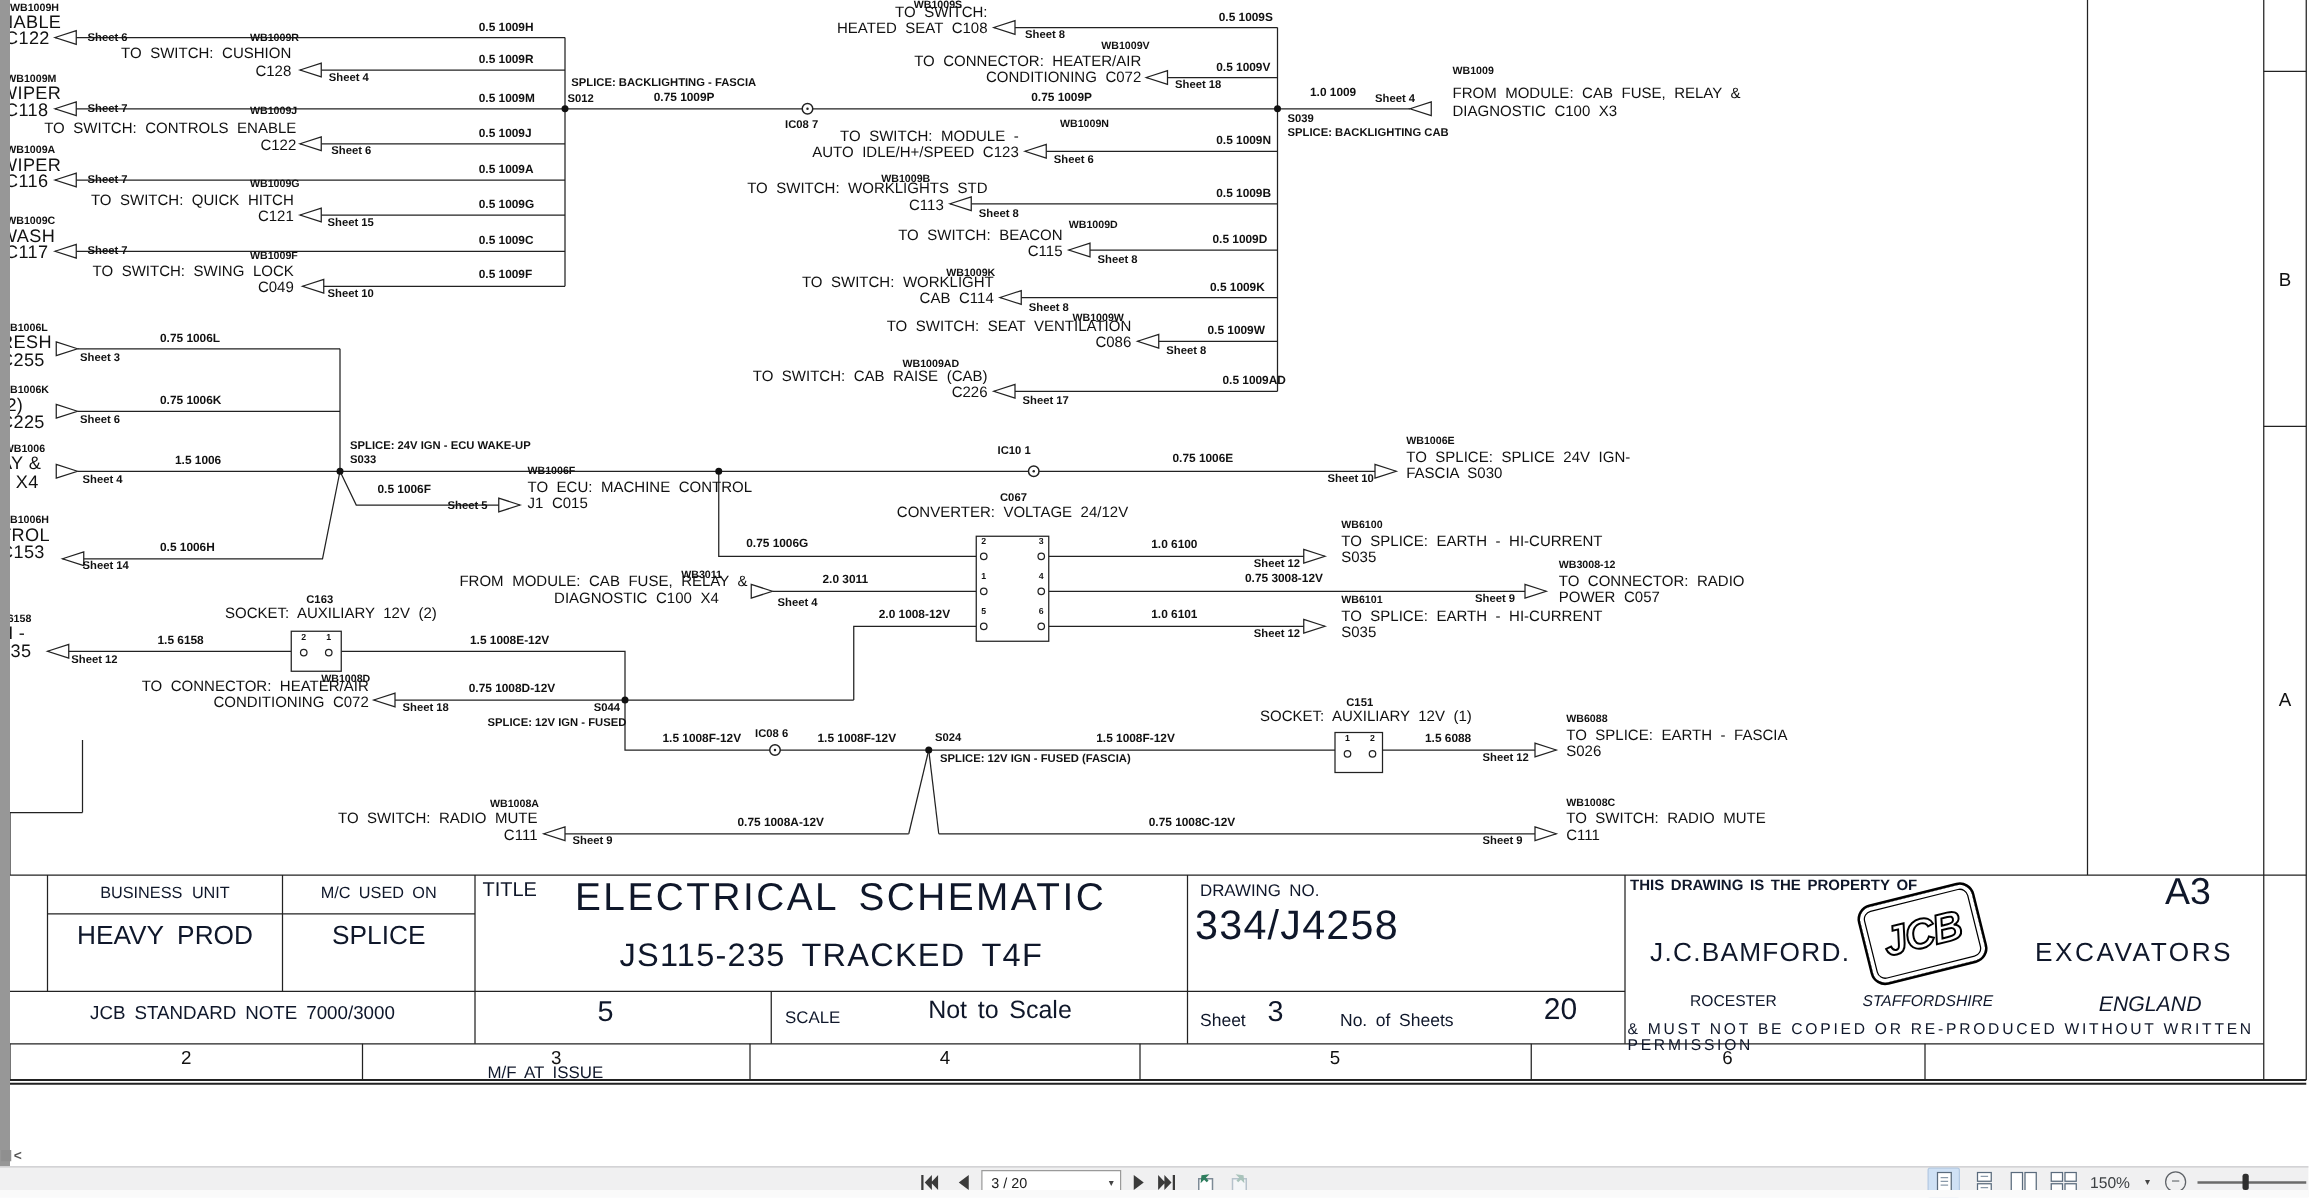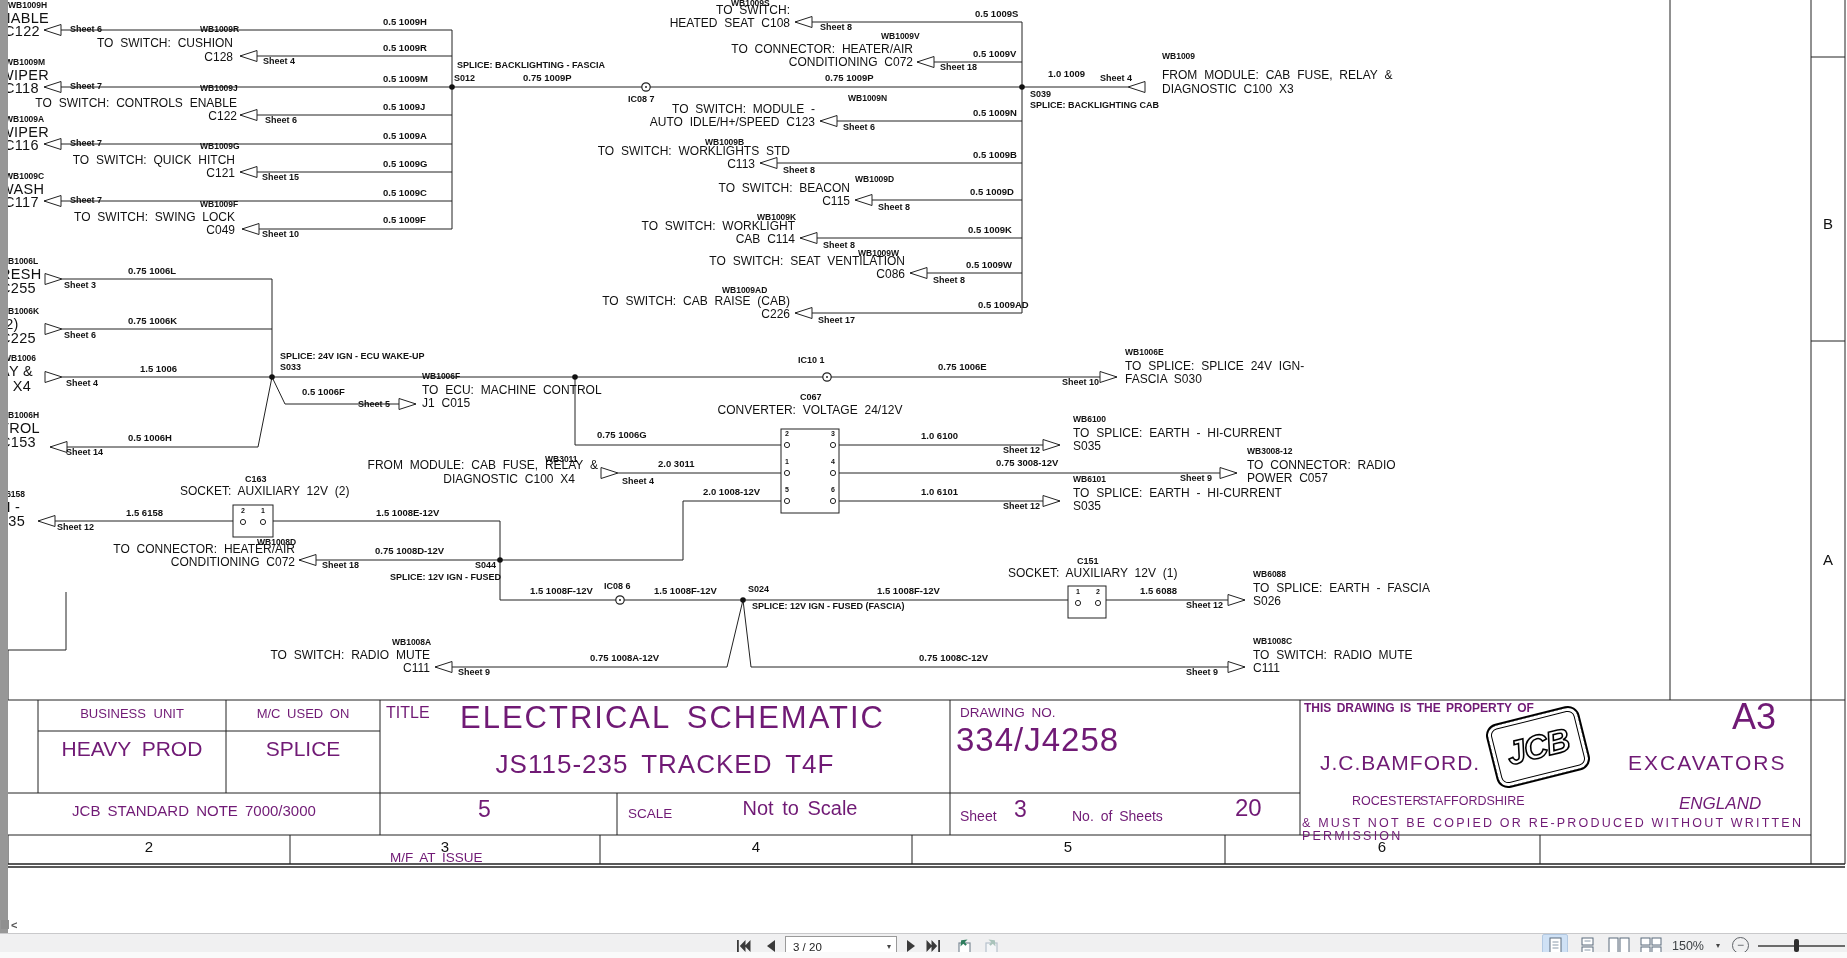--- a/index.html
+++ b/index.html
@@ -12,21 +12,21 @@
   #schem text{fill:#111;font-family:"Liberation Sans",sans-serif;white-space:pre;}
   .t-w{font-size:8.5px;font-weight:700;}
   .t-sh{font-size:9px;font-weight:700;}
   .t-wl{font-size:9.5px;font-weight:700;}
   .t-sp{font-size:9px;font-weight:700;}
   .t-m{font-size:12px;word-spacing:3.5px;}
   .t-bg{font-size:14.5px;letter-spacing:.3px;}
   .t-pin{font-size:7px;font-weight:700;}
   .t-rul{font-size:15px;}
   
-  .tbt{position:absolute;color:#701a75;line-height:1.05;}
+  .tbt{position:absolute;color:#0f172a;line-height:1.05;}
   .ctr{text-align:center;}
   
   #toolbar{position:absolute;left:0;top:933px;width:1847px;height:25px;background:#f0f0f1;
            border-top:1px solid #c9c9cb;}
   #toolbar .btn{position:absolute;top:0;height:24px;background:transparent;border:none;padding:0;
                 display:flex;align-items:center;justify-content:center;cursor:default;}
   #page-box{position:absolute;left:785px;top:2px;width:110px;height:19px;background:#fff;
             border:1px solid #9a9a9a;font-size:11.5px;color:#222;display:flex;align-items:center;}
   #page-box .pv{padding-left:7px;flex:1;}
   #page-box .caret{font-size:8px;color:#444;padding-right:5px;}
@@ -404,24 +404,24 @@
     <div class="tbt" style="left:1014px;top:797px;font-size:23px;">3</div>
     <div class="tbt" style="left:1072px;top:809px;font-size:14px;word-spacing:3px;">No. of Sheets</div>
     <div class="tbt" style="left:1235px;top:795px;font-size:24px;">20</div>
     <div class="tbt" style="left:1304px;top:702px;font-size:12px;word-spacing:2px;font-weight:bold;">THIS DRAWING IS THE PROPERTY OF</div>
     <div class="tbt" style="left:1320px;top:752px;font-size:21px;letter-spacing:1px;">J.C.BAMFORD.</div>
     <div id="jcb-logo">
         <span>JCB</span>
       </div>
     <div class="tbt" style="left:1628px;top:752px;font-size:21px;letter-spacing:2px;">EXCAVATORS</div>
     <div class="tbt" style="left:1352px;top:795px;font-size:12.5px;">ROCESTER</div>
-    <div class="tbt" style="left:1420px;top:795px;font-size:12.5px;">STAFFORDSHIRE</div>
+    <div class="tbt" style="left:1490px;top:795px;font-size:12.5px;font-style:italic;">STAFFORDSHIRE</div>
     <div class="tbt" style="left:1679px;top:795px;font-size:17px;font-style:italic;">ENGLAND</div>
     <div class="tbt" style="left:1302px;top:817px;font-size:12.5px;letter-spacing:2.2px;">&amp; MUST NOT BE COPIED OR RE-PRODUCED WITHOUT WRITTEN PERMISSION</div>
-    <div class="tbt" style="left:1732px;top:698px;font-size:36px;">A3</div>
+    <div class="tbt" style="left:1732px;top:698px;font-size:30px;">A3</div>
   </div>
 
   <div id="left-strip"></div>
 
   <div id="sidebar-toggle"><span class="sq"></span><span class="ch">&lt;</span></div>
 
   <div id="toolbar">
     <button class="btn" style="left:733px;width:20px;">
       <svg width="16" height="14" viewBox="0 0 16 14">
           <path fill="#3a3a3a" d="M2 1h1.8v12H2zM10.5 1 4.8 7l5.7 6zM15.5 1 9.8 7l5.7 6z"></path>

